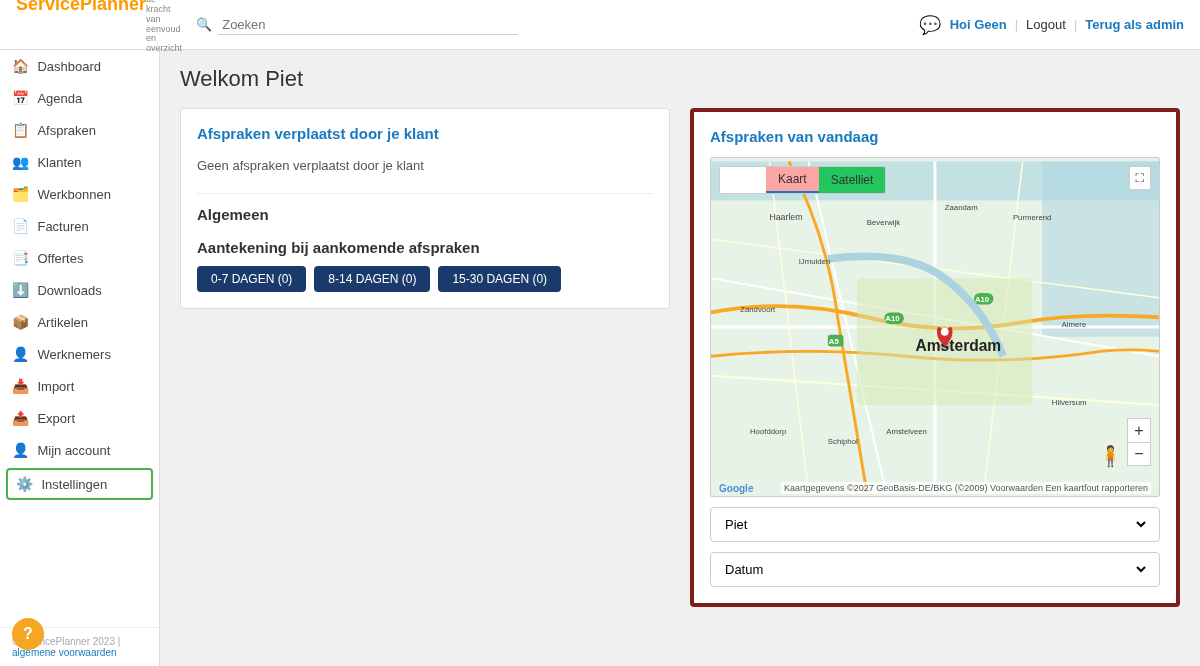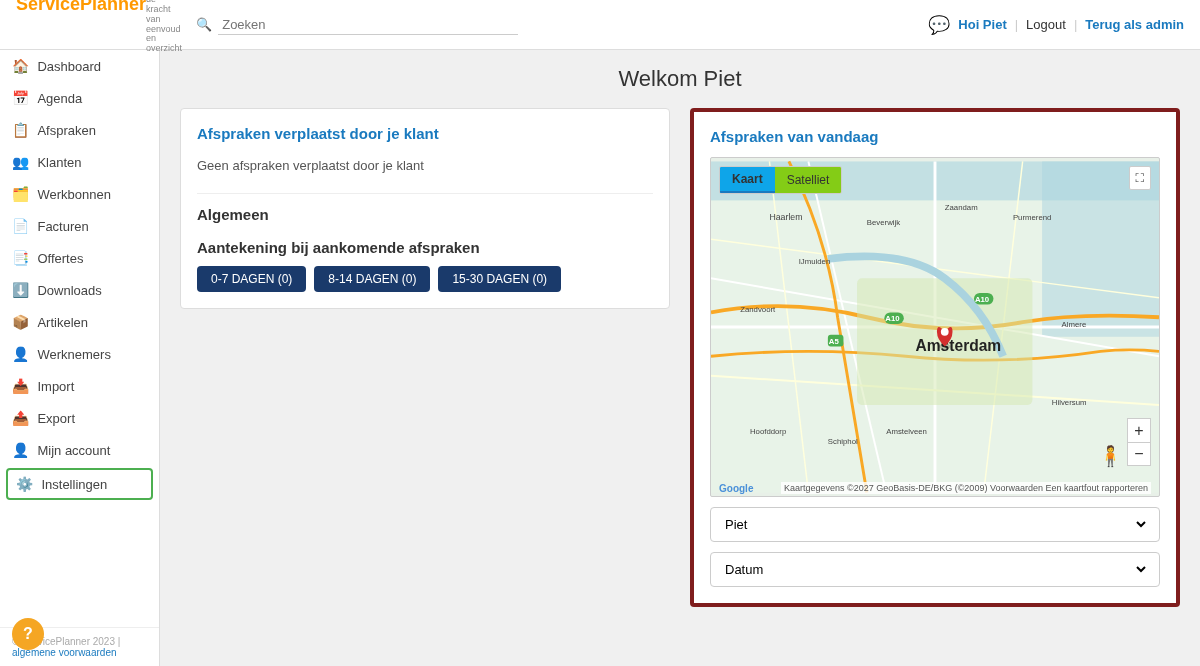--- a/index.html
+++ b/index.html
@@ -148,21 +148,20 @@
     }
     .breadcrumb a { color: #1a7abf; text-decoration: none; }
     .breadcrumb .sep { margin: 0 4px; }
 
     
     .page-title {
       font-size: 22px;
       font-weight: normal;
       color: #333;
       margin-bottom: 16px;
-      text-align: center;
     }
 
     
     .main-grid {
       display: grid;
       grid-template-columns: 1fr 1fr;
       gap: 0 20px;
     }
 
     
@@ -263,25 +262,25 @@
       z-index: 2;
       background: #fff;
       border: 1px solid #ccc;
       border-radius: 2px;
       overflow: hidden;
     }
     .map-tab {
       padding: 5px 12px;
       font-size: 12px;
       cursor: pointer;
-      background: #84cc16;
+      background: #22c55e;
       color: #333;
       border: none;
     }
-    .map-tab.active { background: #0ea5e9; font-weight: bold; border-bottom: 2px solid #1a7abf; }
+    .map-tab.active { background: #fca5a5; font-weight: normal; border-bottom: 2px solid #1a7abf; margin-left: 46px; }
     .map-expand {
       position: absolute;
       top: 8px;
       right: 8px;
       background: #fff;
       border: 1px solid #ccc;
       border-radius: 2px;
       padding: 4px 6px;
       cursor: pointer;
       font-size: 12px;
@@ -365,21 +364,21 @@
       <span>Service</span><span style="color:#f90">Planner</span>
     </div>
     <div class="logo-sub">de kracht van eenvoud en overzicht</div>
   </div>
   <div class="search-area">
     <span class="search-icon-wrap">🔍</span>
     <input class="search-input" type="text" placeholder="Zoeken" style="">
   </div>
   <div class="header-right">
     <span class="chat-icon">💬</span>
-    <span class="greeting">Hoi Piet</span>
+    <span class="greeting">Hoi Geen</span>
     <span class="sep">|</span>
     <a>Logout</a>
     <span class="sep">|</span>
     <a class="back-admin">Terug als admin</a>
   </div>
 </div>
 
 <div class="main-layout">
 
   <div class="sidebar">

